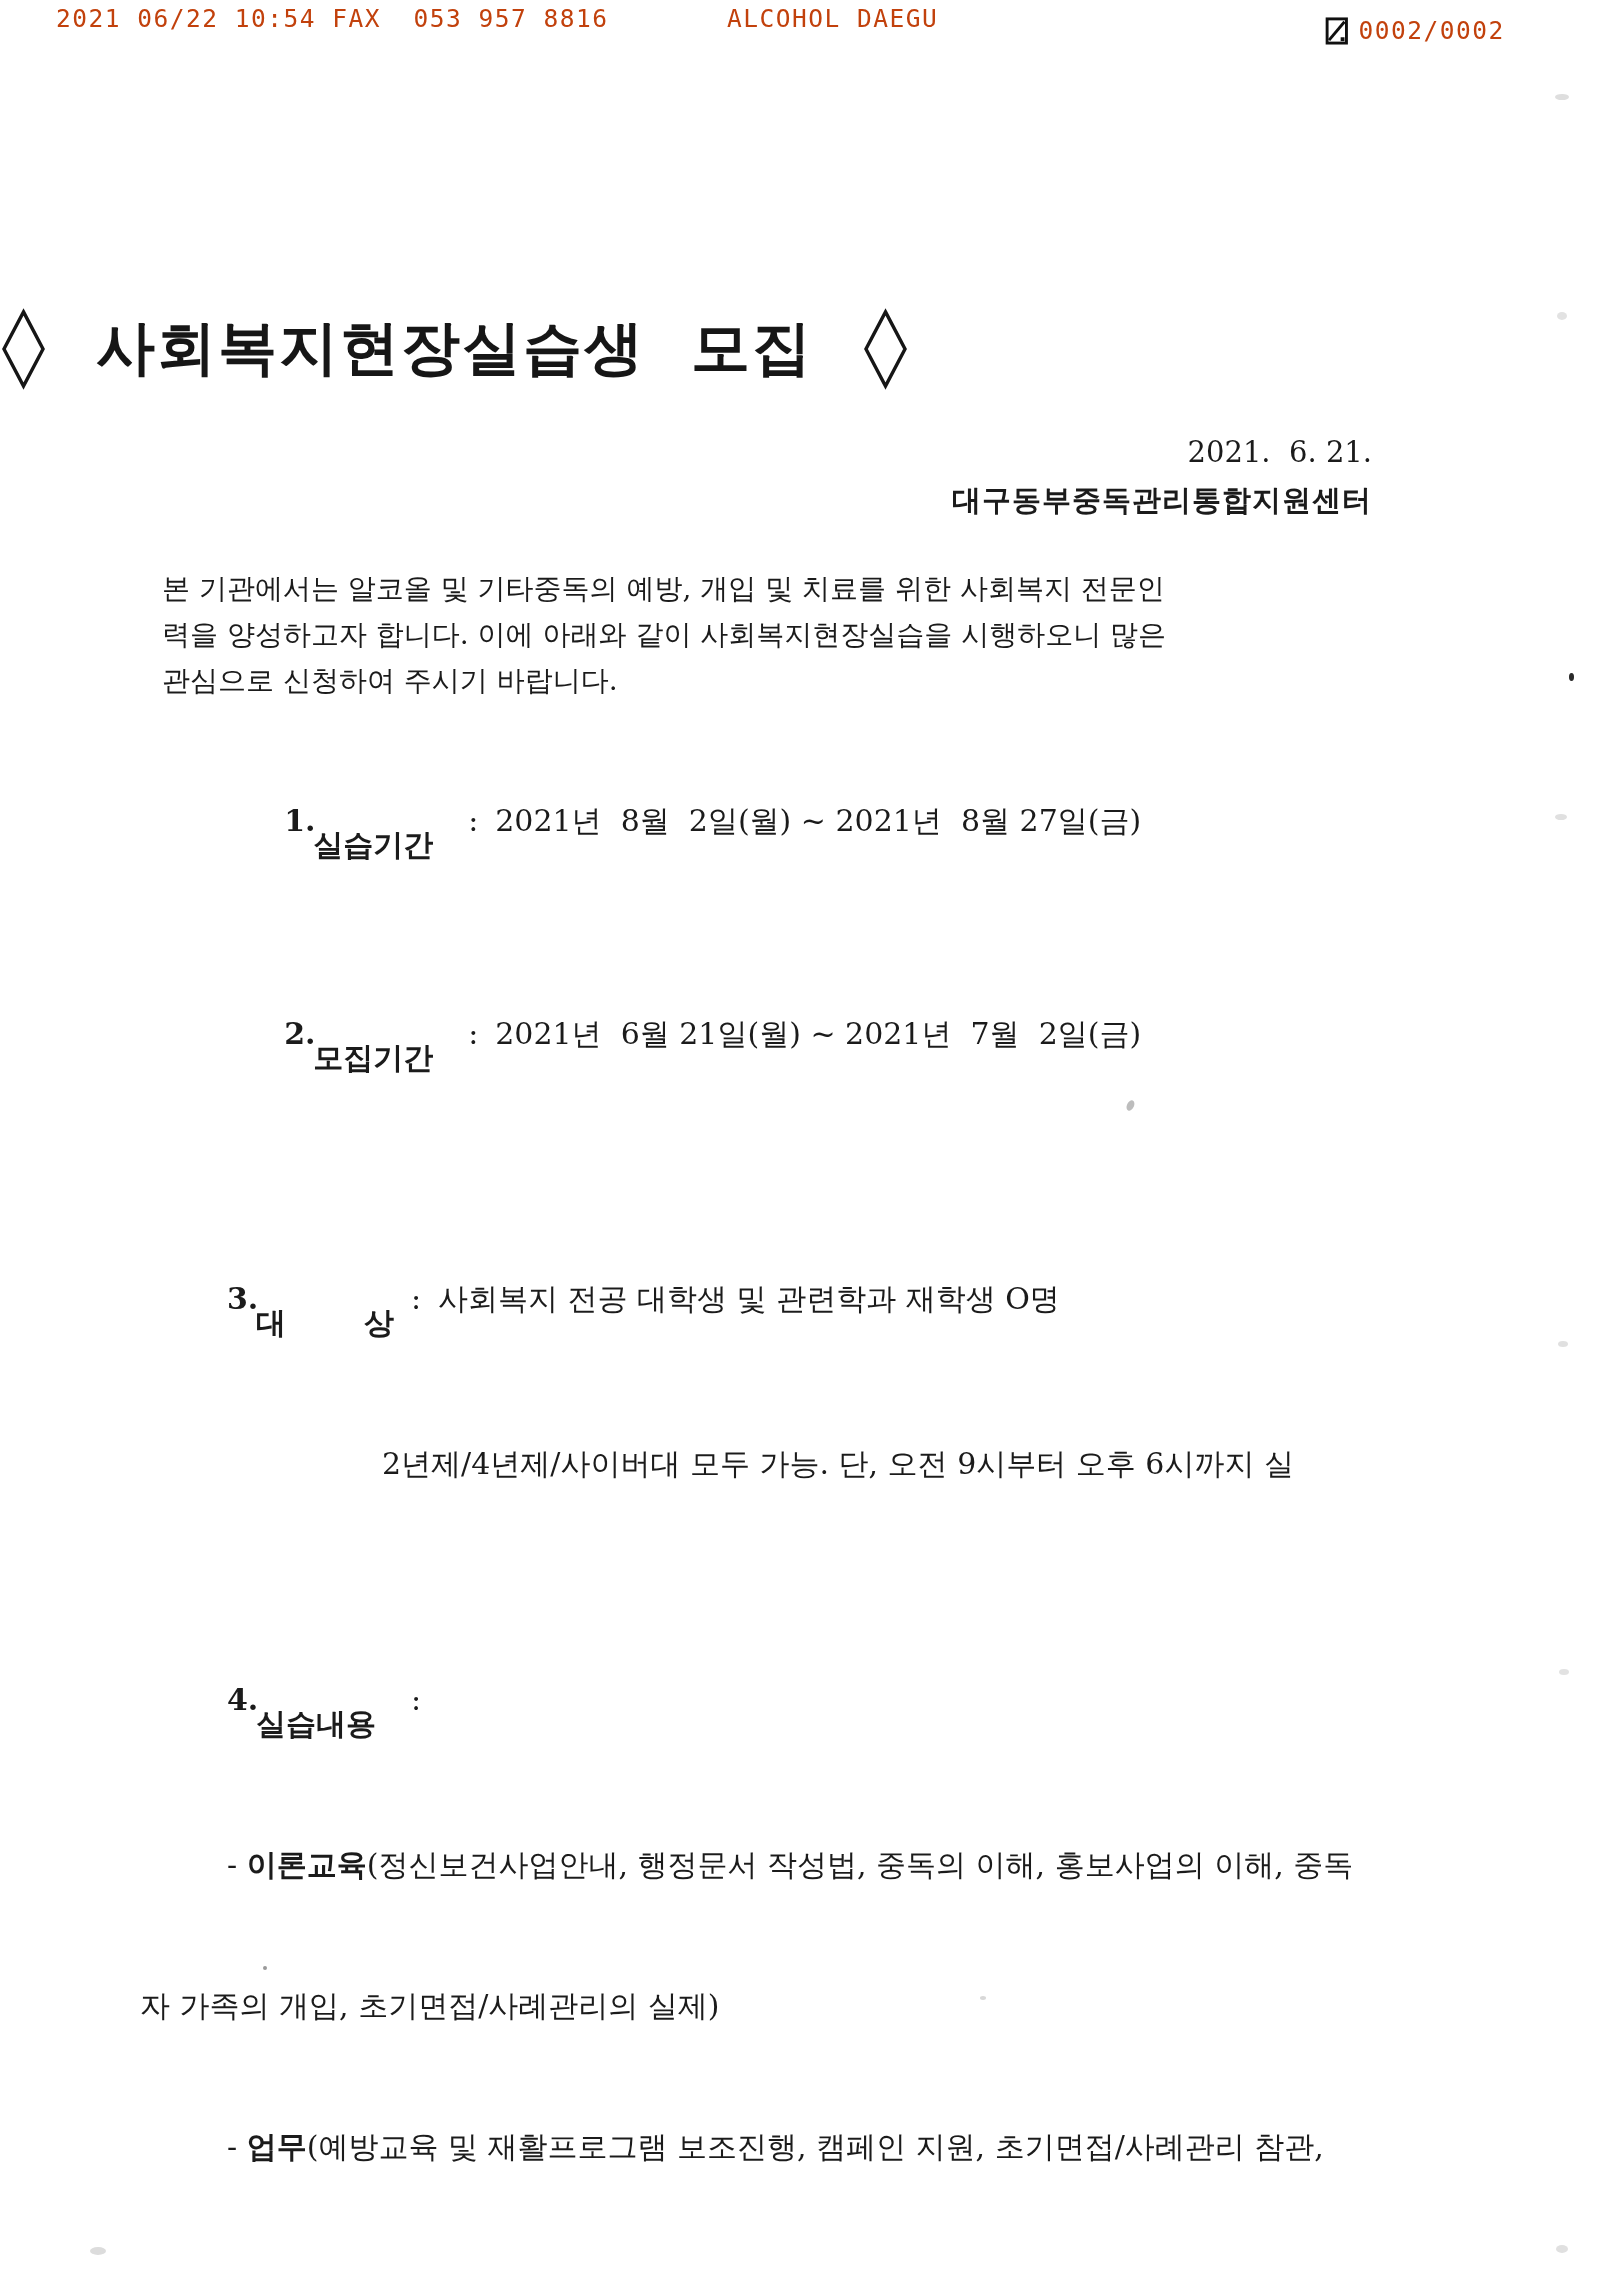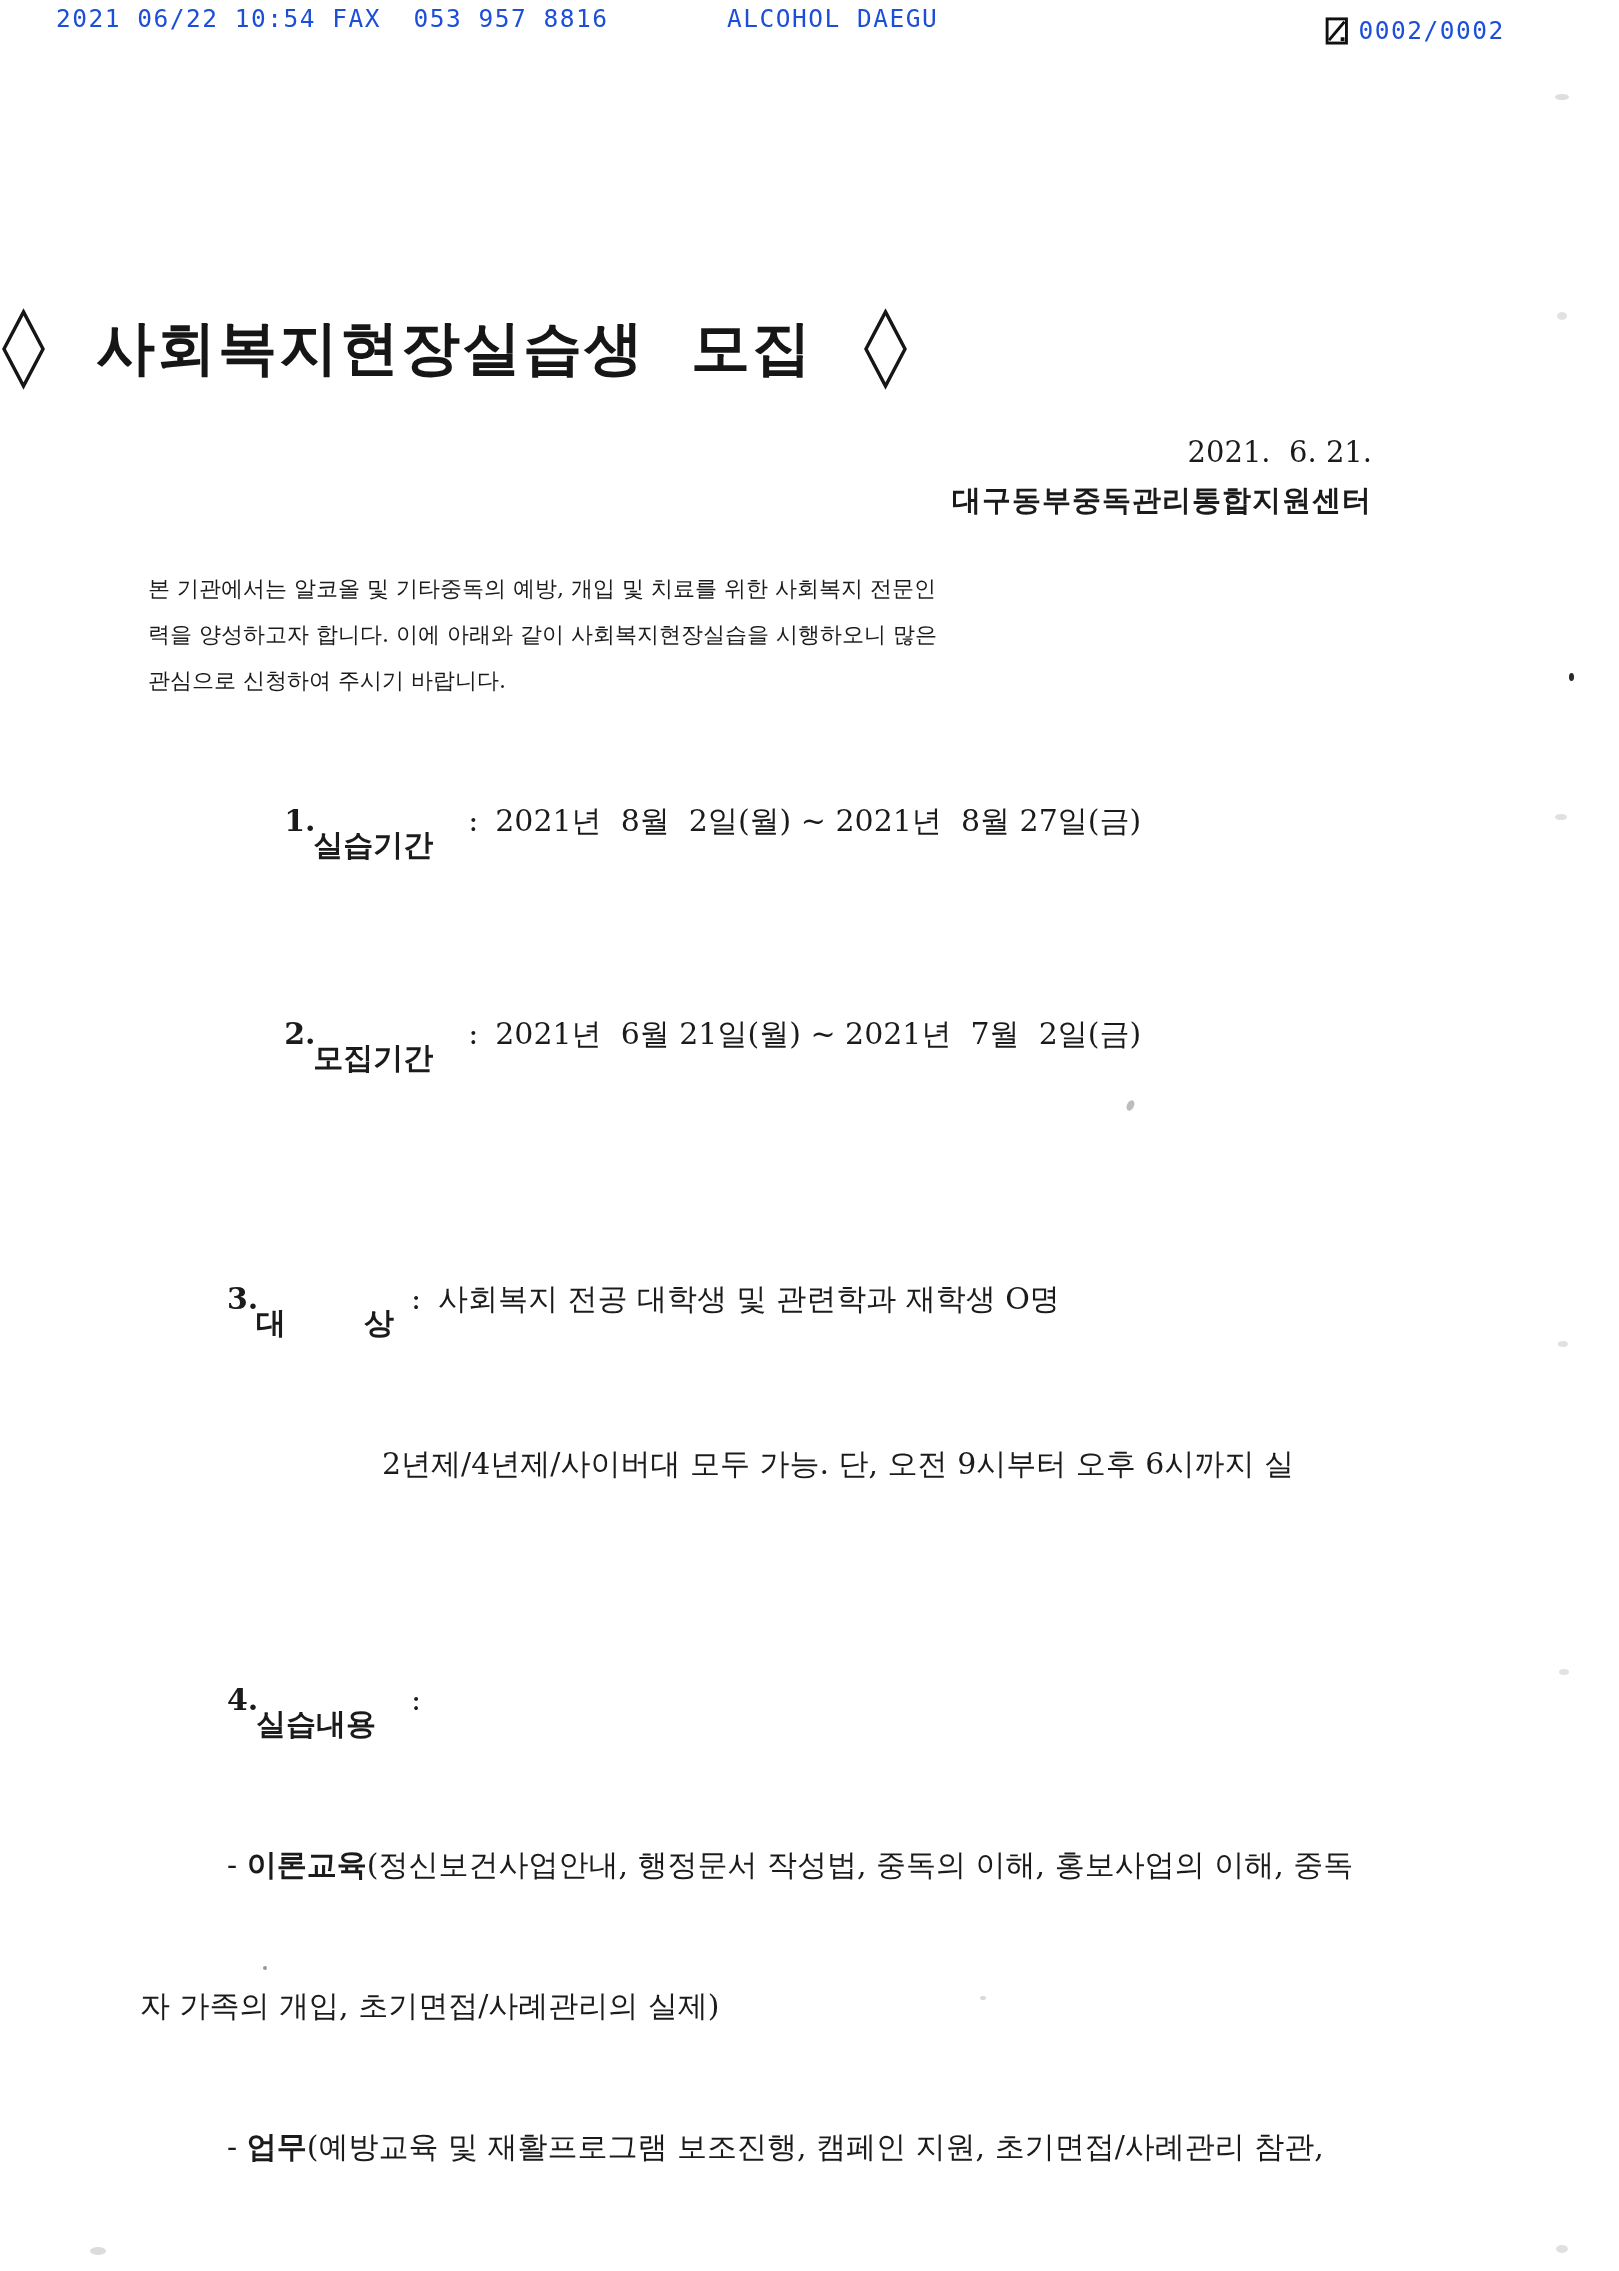--- a/index.html
+++ b/index.html
@@ -6,21 +6,21 @@
   html,body { background:#ffffff; }
   body {
     width:1619px; height:2271px; position:relative; overflow:hidden;
     font-family:"DejaVu Serif","Liberation Serif",serif;
     color:#1b1b1b;
   }
   
   .fax-header {
     position:absolute; top:3.9px; left:0; width:100%; height:29px;
     font-family:"DejaVu Sans Mono","Liberation Mono",monospace;
-    font-size:24.5px; letter-spacing:1.5px; color:#1d4ed8;
+    font-size:24.5px; letter-spacing:1.5px; color:#c2410c;
   }
   .fax-left   { position:absolute; left:56px;  top:0; white-space:pre; }
   .fax-center { position:absolute; left:727px; top:0; white-space:pre; }
   .fax-right  { position:absolute; left:1325px; top:12px; display:flex; align-items:center; gap:8px; }
   .fax-right svg { display:block; }
 
   
   .title-row {
     position:absolute; top:302px; left:0; width:1619px; height:94px;
     display:flex; align-items:center; gap:49px;
@@ -33,22 +33,22 @@
   
   .meta {
     position:absolute; top:428px; right:247px;
     text-align:right; font-size:29px; line-height:48px;
   }
   .meta div { white-space:pre; }
   .meta .org { letter-spacing:1px;font-weight:bold; }
 
   
   .intro {
-    position:absolute; top:566px; left:148px; width:1294px;
-    font-size:22px; line-height:46px;
+    position:absolute; top:566px; left:162px; width:1294px;
+    font-size:28px; line-height:46px;
   }
   .intro-line { white-space:pre; }
 
   
   .items {
     position:absolute; top:750px; left:227px; width:1274px;
     font-size:30px; line-height:47px;
   }
   .item { white-space:pre; }
   .num   { display:inline-block; width:29px;  font-weight:bold; }

